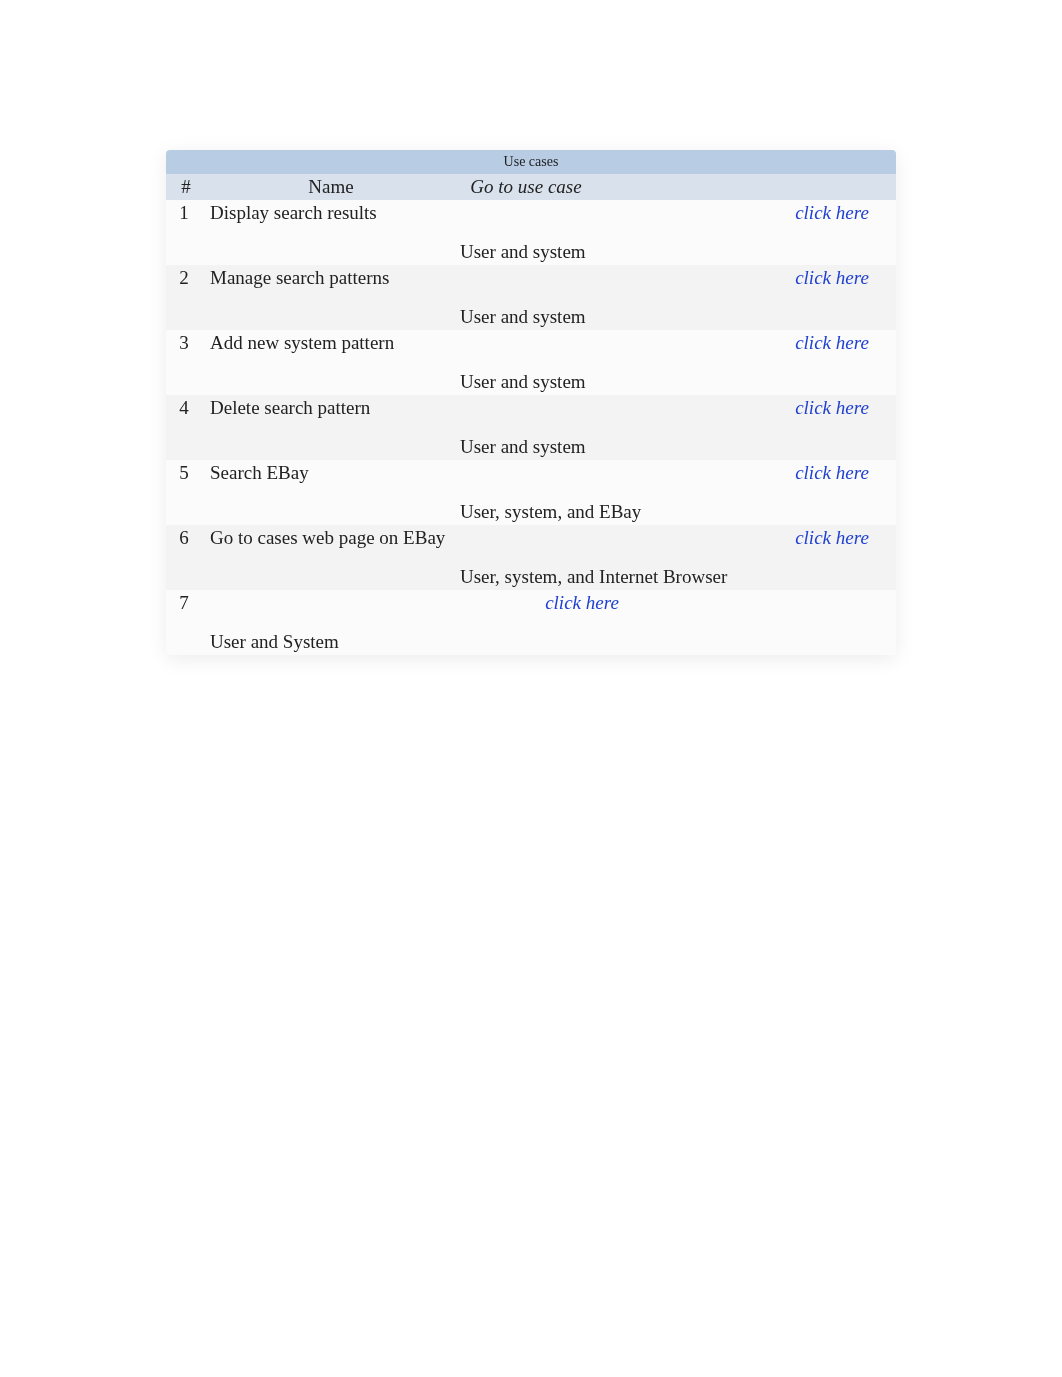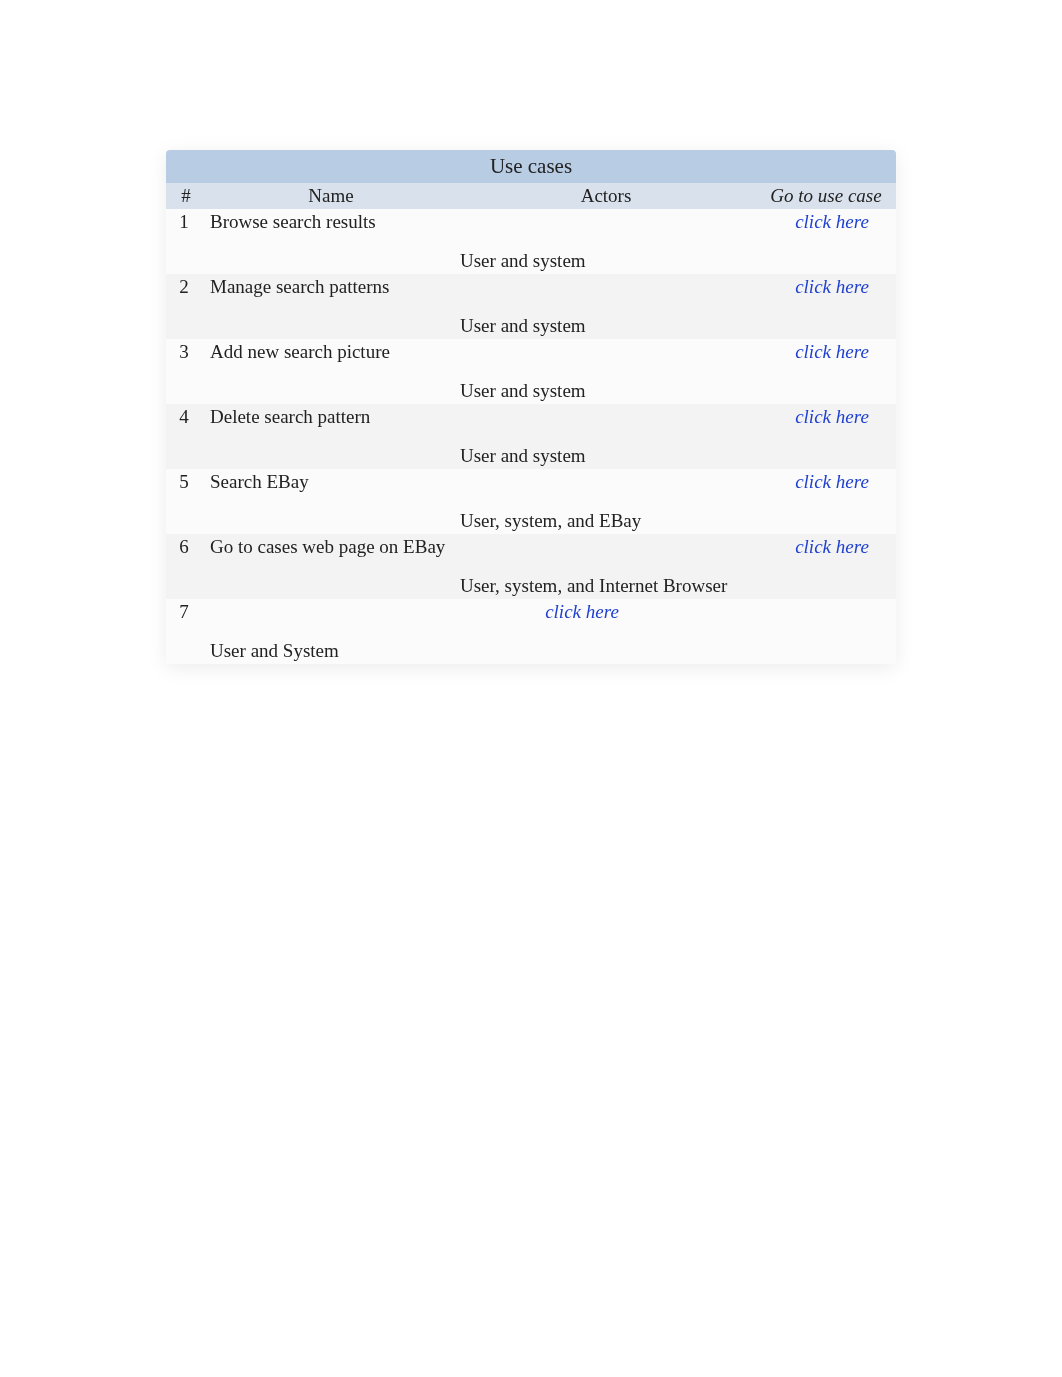--- a/index.html
+++ b/index.html
@@ -17,21 +17,21 @@
     .table-wrapper {
       width: 730px;
       margin: 0 auto;
       box-shadow: 0 4px 20px rgba(0,0,0,0.08);
       border-radius: 4px;
       overflow: hidden;
     }
     .table-title {
       background: #b8cce4;
       text-align: center;
-      font-size: 21px;
+      font-size: 14px;
       color: #222;
       padding: 4px 0;
     }
     .table-header {
       display: flex;
       background: #d9e2ec;
       font-size: 19px;
       color: #222;
     }
     .col-num {
@@ -90,39 +90,38 @@
     }
   </style>
 </head>
 <body>
 
 <div class="table-wrapper">
   <div class="table-title">Use cases</div>
   <div class="table-header">
     <div class="col-num">#</div>
     <div class="col-name">Name</div>
-    <div class="col-actors">Actors</div>
     <div class="col-link">Go to use case</div>
   </div>
   <div class="table-body">
     <div class="row">
       <div class="col-num">1</div>
-      <div class="col-name">Browse search results</div>
+      <div class="col-name">Display search results</div>
       <div class="col-actors">User and system</div>
       <div class="col-link"><span class="link">click here</span></div>
     </div>
     <div class="row">
       <div class="col-num">2</div>
       <div class="col-name">Manage search patterns</div>
       <div class="col-actors">User and system</div>
       <div class="col-link"><span class="link">click here</span></div>
     </div>
     <div class="row">
       <div class="col-num">3</div>
-      <div class="col-name">Add new search picture</div>
+      <div class="col-name">Add new system pattern</div>
       <div class="col-actors">User and system</div>
       <div class="col-link"><span class="link">click here</span></div>
     </div>
     <div class="row">
       <div class="col-num">4</div>
       <div class="col-name">Delete search pattern</div>
       <div class="col-actors">User and system</div>
       <div class="col-link"><span class="link">click here</span></div>
     </div>
     <div class="row">

